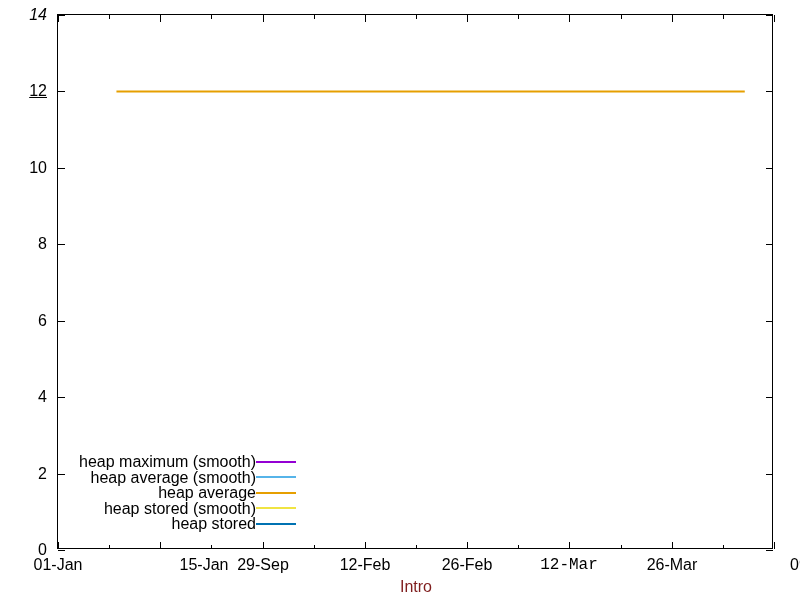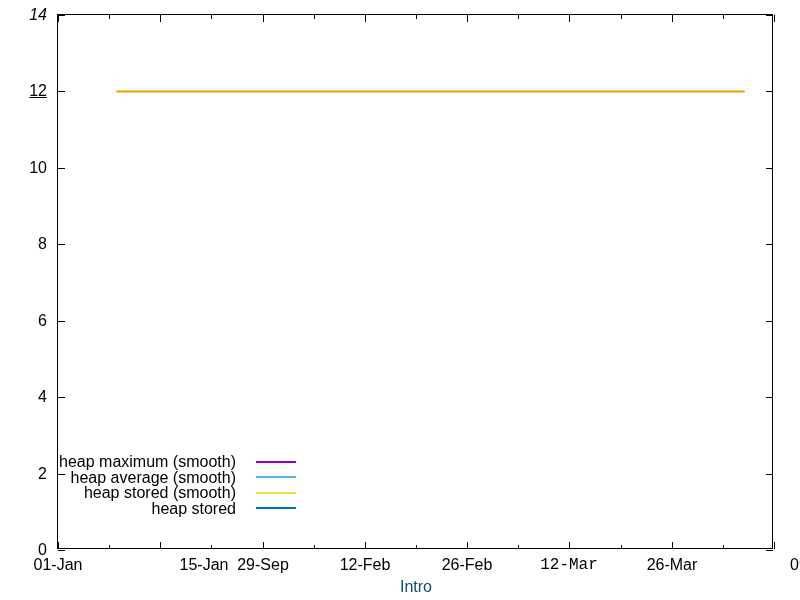--- a/index.html
+++ b/index.html
@@ -45,34 +45,34 @@
     font-size: 16px;
     color: #000;
   }
   .x-axis-label {
     position: absolute;
     top: 563px;
     left: 0;
     width: 716px;
     text-align: center;
     font-size: 16px;
-    color: #0c4a6e;
+    color: #7f1d1d;
   }
   .legend {
     position: absolute;
     left: 0;
     top: 439px;
     width: 238px;
   }
   .legend-row {
     height: 15.5px;
     display: flex;
     justify-content: flex-end;
     align-items: center;
-    gap: 20px;
+    gap: 0;
   }
   .legend-label {
     font-size: 16px;
     line-height: 15px;
     color: #000;
     white-space: nowrap;
   }
   .legend-sample {
     width: 40px;
     height: 2px;
@@ -88,20 +88,24 @@
         <polyline points="58.44897959183673,76.42857142857144 686.7755102040816,76.42857142857144" fill="none" stroke="#e69f00" stroke-width="2"></polyline>
       </svg>
     <div class="legend" id="legend">
         <div class="legend-row">
           <span class="legend-label">heap maximum (smooth)</span>
           <span class="legend-sample" style="background: rgb(148, 0, 211);"></span>
         </div>
         <div class="legend-row">
           <span class="legend-label">heap average (smooth)</span>
           <span class="legend-sample" style="background: rgb(86, 180, 233);"></span>
+        </div>
+        <div class="legend-row">
+          <span class="legend-label">heap average</span>
+          <span class="legend-sample" style="background: rgb(230, 159, 0);"></span>
         </div>
         <div class="legend-row">
           <span class="legend-label">heap stored (smooth)</span>
           <span class="legend-sample" style="background: rgb(240, 228, 66);"></span>
         </div>
         <div class="legend-row">
           <span class="legend-label">heap stored</span>
           <span class="legend-sample" style="background: rgb(0, 114, 178);"></span>
         </div>
       </div>

